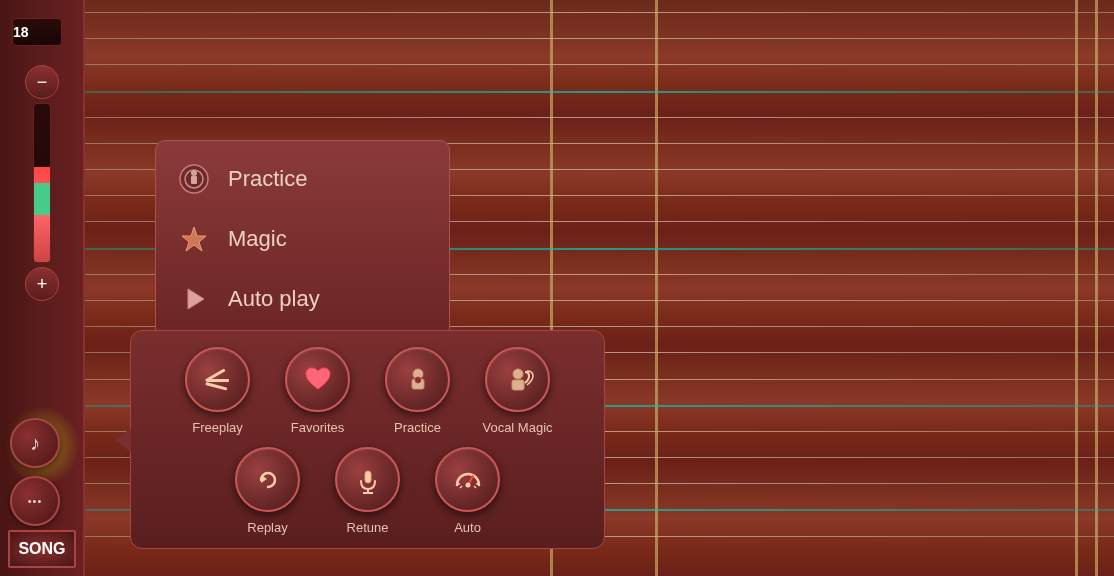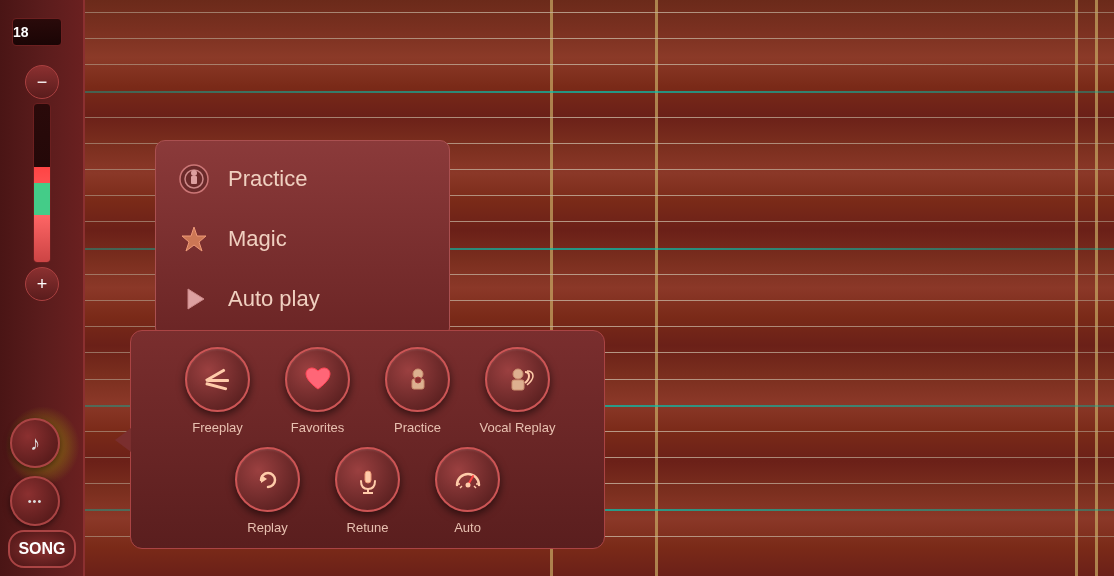--- a/index.html
+++ b/index.html
@@ -182,21 +182,21 @@
 
     
     .song-btn {
       position: absolute;
       bottom: 8px;
       left: 8px;
       width: 68px;
       height: 38px;
       background: radial-gradient(ellipse, #8b3030, #4a1515);
       border: 2px solid #aa4444;
-      border-radius: 16px;
+      border-radius: 2px;
       color: #fff;
       font-size: 16px;
       font-weight: bold;
       display: flex;
       align-items: center;
       justify-content: center;
       cursor: pointer;
     }
 
     
@@ -439,21 +439,21 @@
 
     <div class="action-item">
       <div class="action-circle">
         <svg width="38" height="38" viewBox="0 0 38 38">
           <circle cx="19" cy="13" r="5" fill="#ddb090" stroke="#cc9070" stroke-width="1"></circle>
           <rect x="13" y="19" width="12" height="10" rx="2" fill="#ddb090" stroke="#cc9070" stroke-width="1"></rect>
           <path d="M26 22 Q30 19 30 15 Q30 11 26 11" fill="none" stroke="#ffccaa" stroke-width="2"></path>
           <path d="M28 24 Q34 19 34 15 Q34 10 28 10" fill="none" stroke="#ffccaa" stroke-width="1.5"></path>
         </svg>
       </div>
-      <span class="action-label">Vocal Replay</span>
+      <span class="action-label">Vocal Magic</span>
     </div>
   </div>
 
   <div class="action-row" style="margin-bottom:1px;">
 
     <div class="action-item">
       <div class="action-circle">
         <svg width="38" height="38" viewBox="0 0 38 38">
           <path d="M12 19 A7 7 0 1 1 19 26" fill="none" stroke="#ffccaa" stroke-width="2.5" stroke-linecap="round"></path>
           <polygon points="12,14 12,22 18,18" fill="#ffccaa"></polygon>

